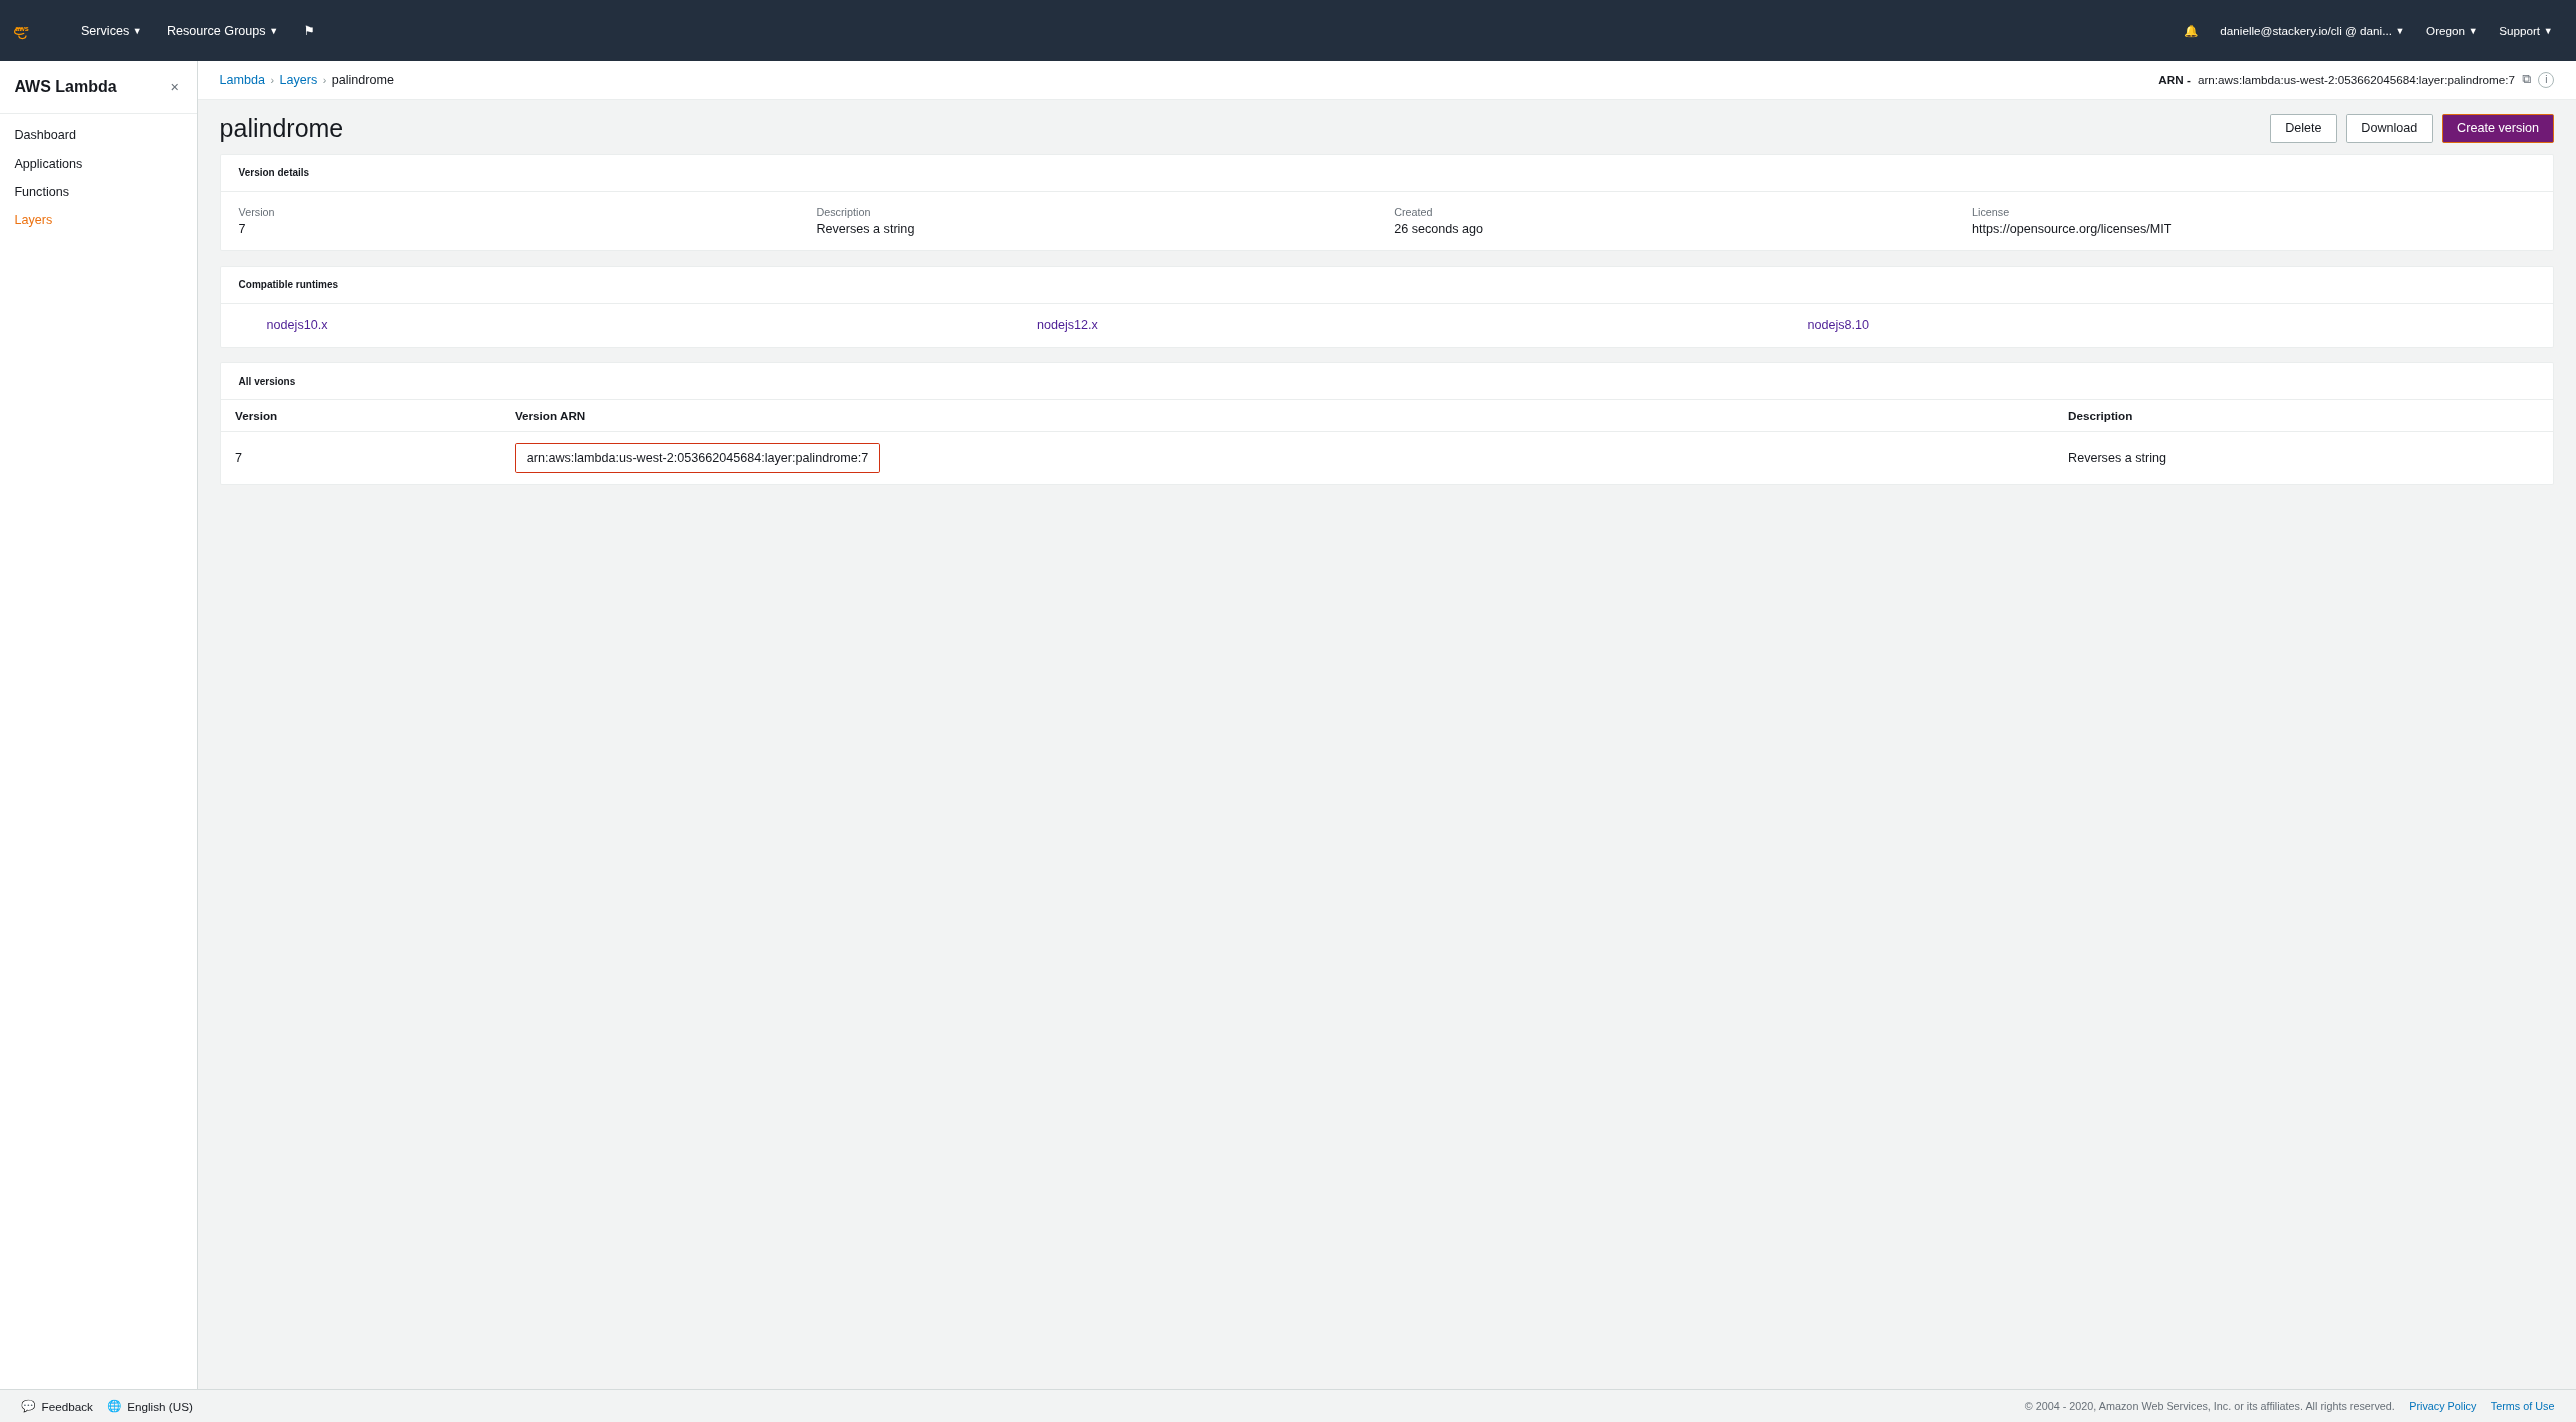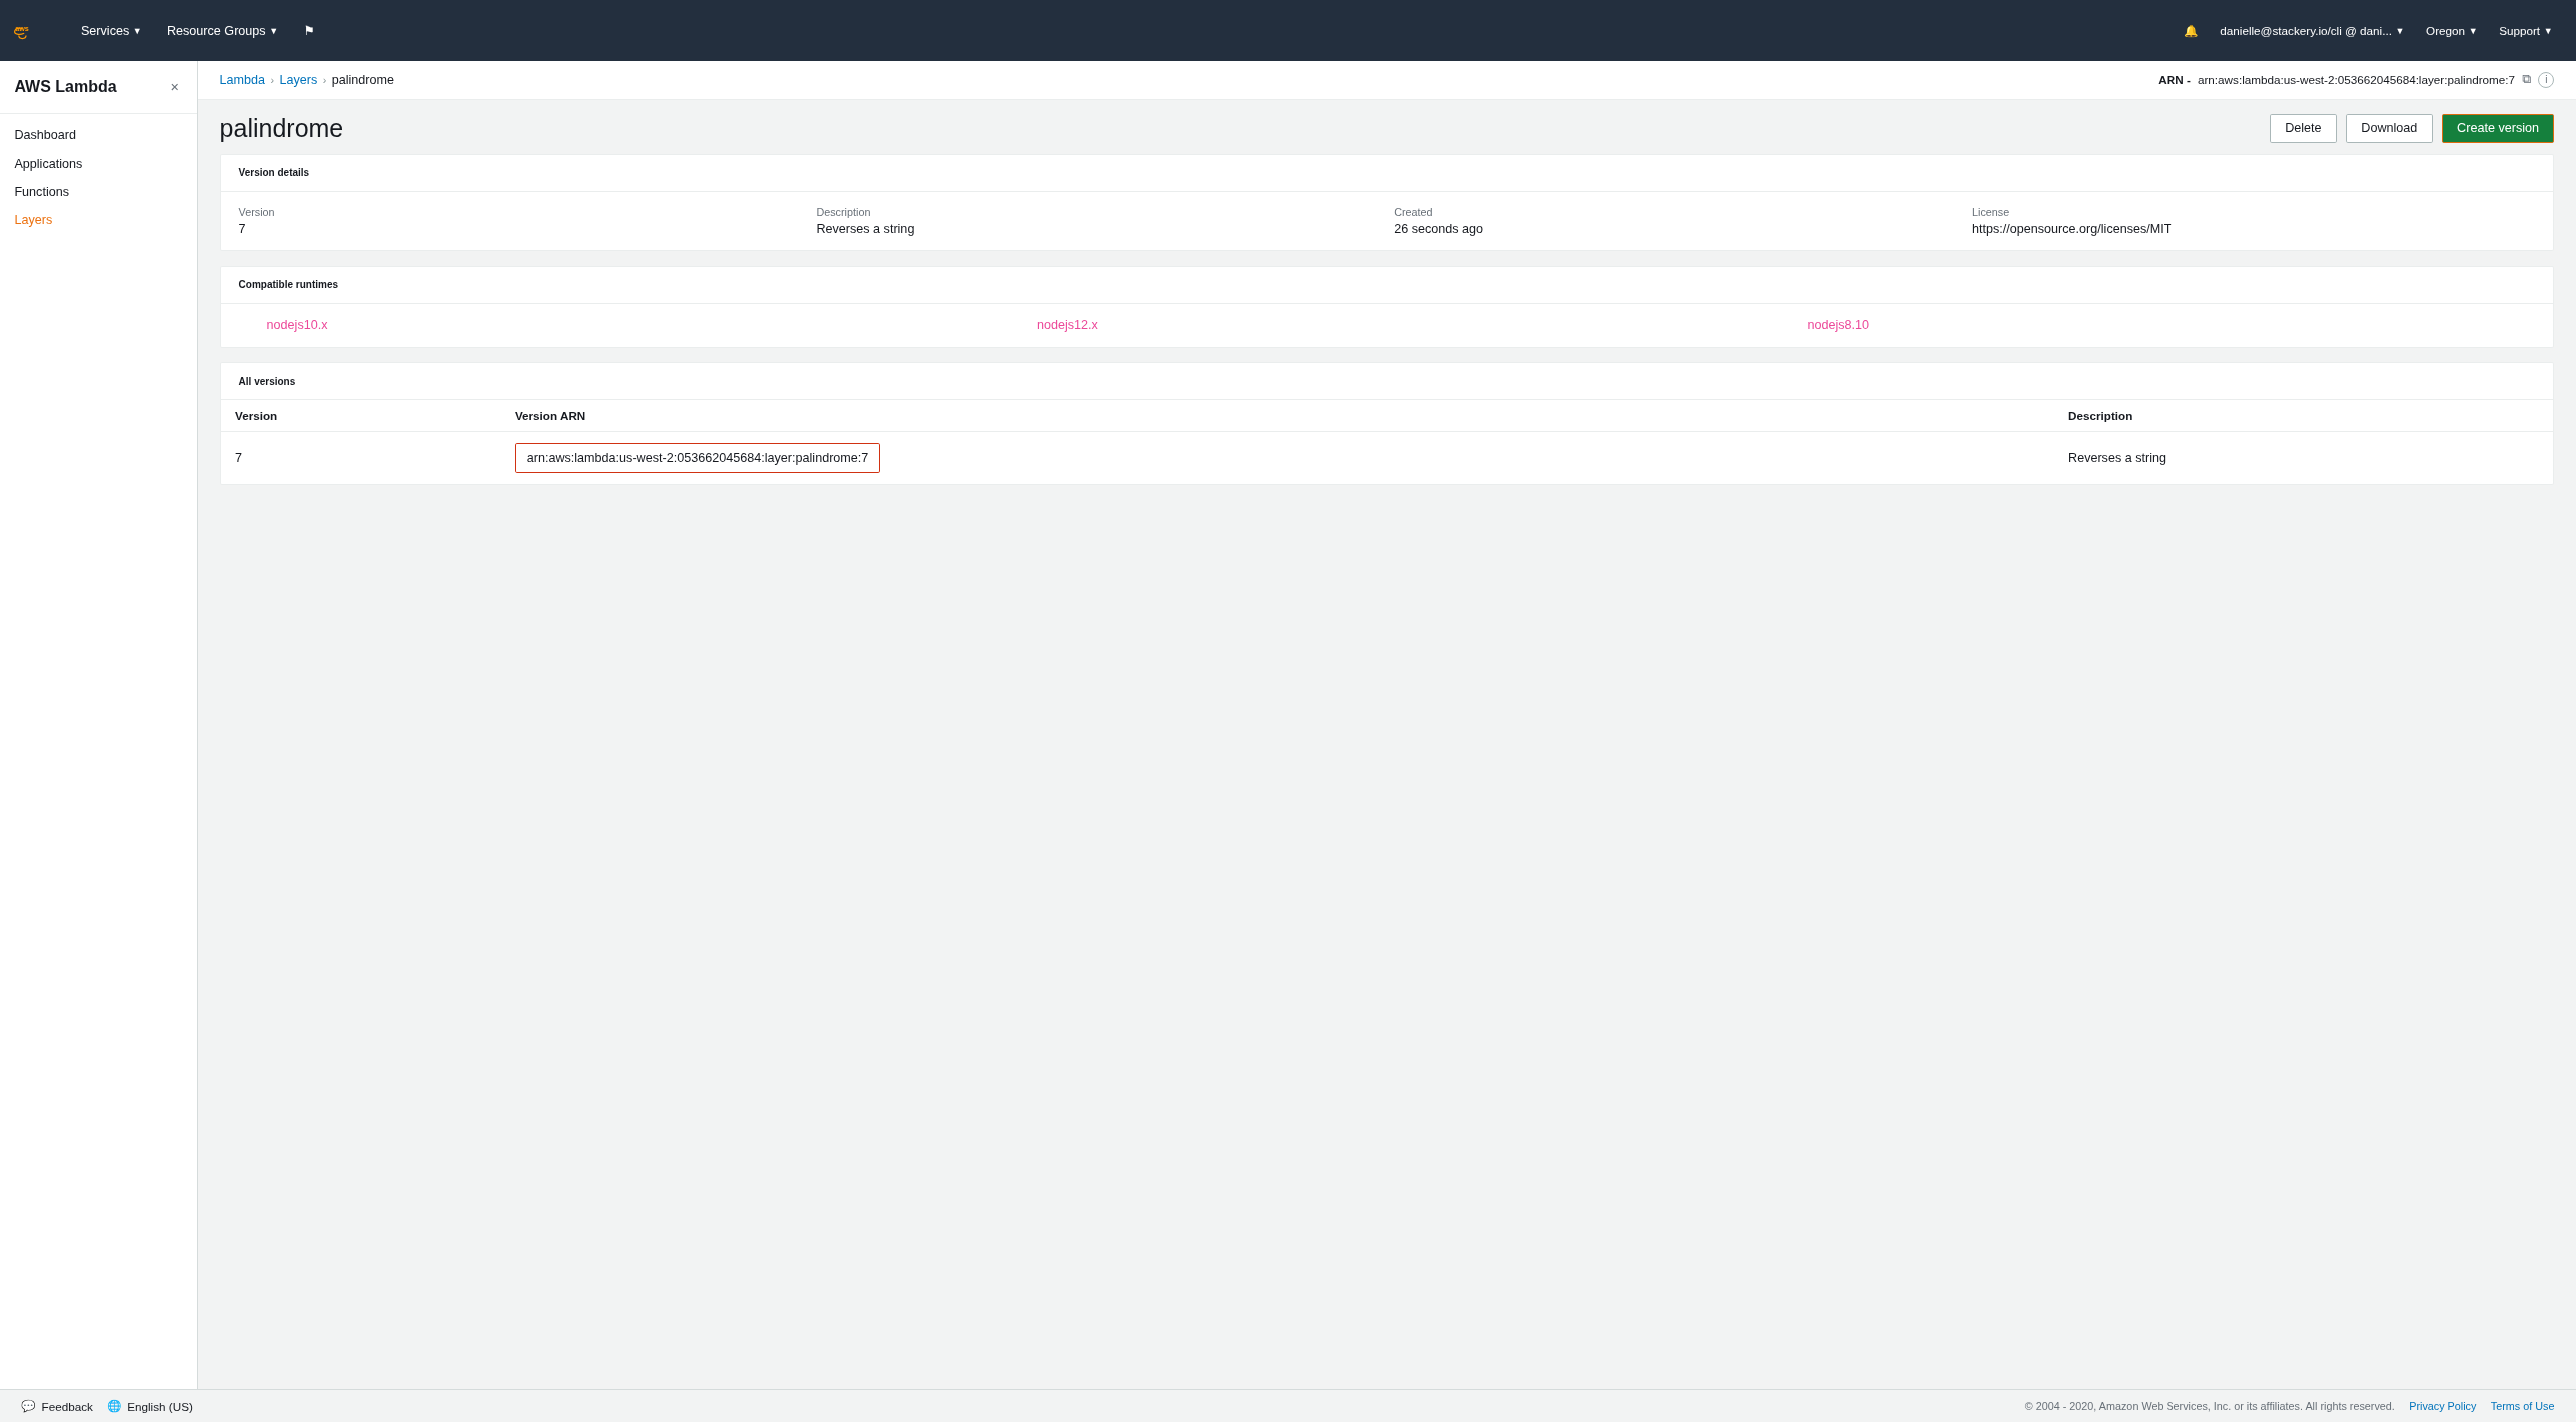--- a/index.html
+++ b/index.html
@@ -155,21 +155,21 @@
       font-size: 12.6px;
       cursor: pointer;
       white-space: nowrap;
     }
     .btn-secondary {
       background: #fff;
       border: 0.9px solid #aab7b8;
       color: #16191f;
     }
     .btn-primary {
-      background: #15803d;
+      background: #701a75;
       border: 0.9px solid #dd6b0f;
       color: #fff;
       font-weight: 500;
     }
 
     
     .card {
       background: #fff;
       border: 0.9px solid #eaeded;
       border-radius: 1.8px;
@@ -202,21 +202,21 @@
     }
 
     
     .runtimes-grid {
       display: grid;
       grid-template-columns: 1fr 1fr 1fr;
       gap: 14.4px;
     }
     .runtime-item {
       font-size: 12.6px;
-      color: #ec4899;
+      color: #4c1d95;
       padding-left: 28px;
     }
 
     
     .versions-table {
       width: 100%;
       border-collapse: collapse;
     }
     .versions-table th {
       text-align: left;

